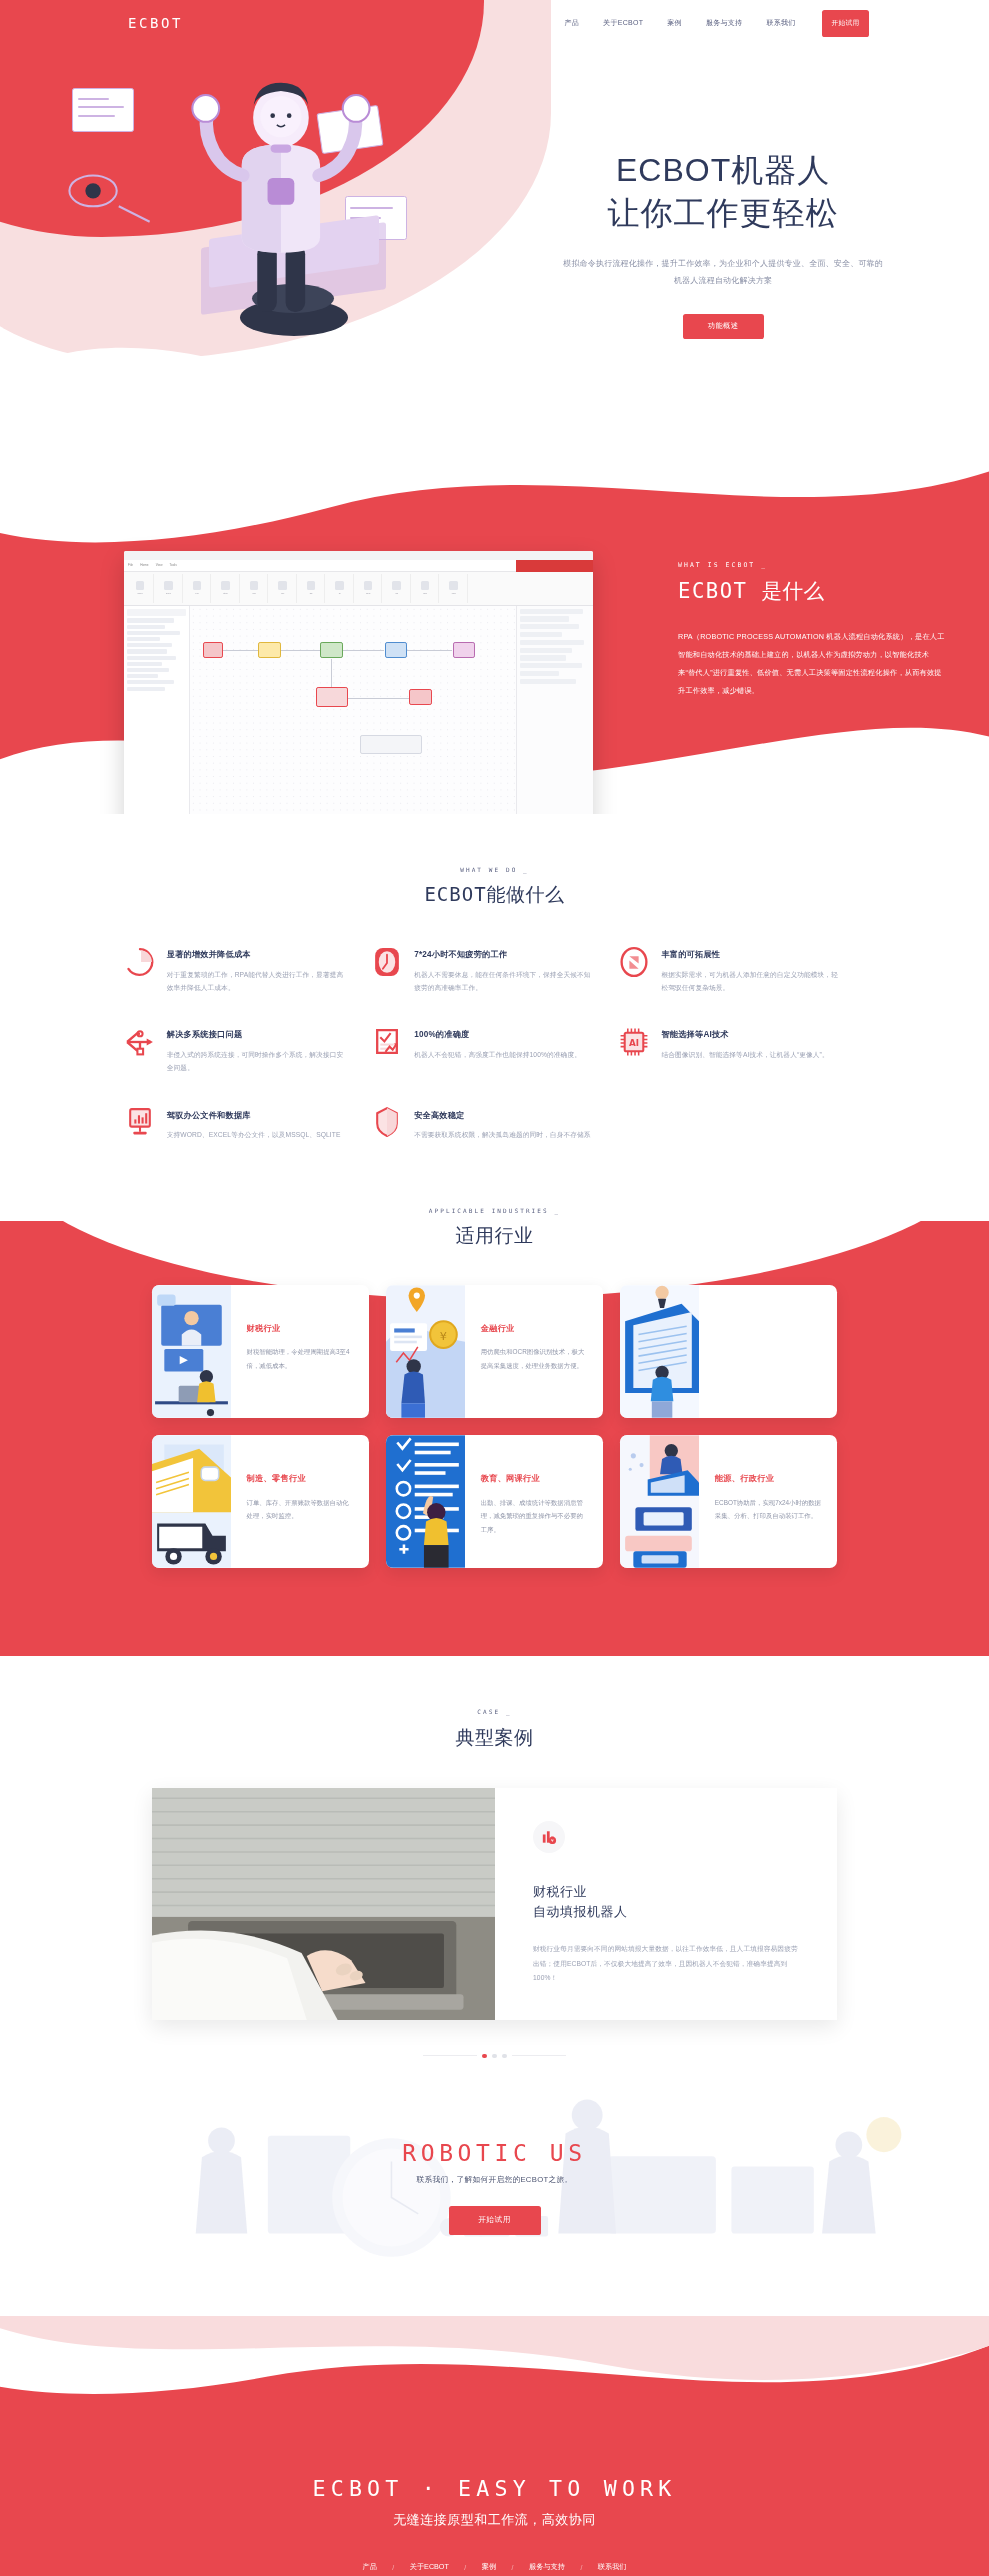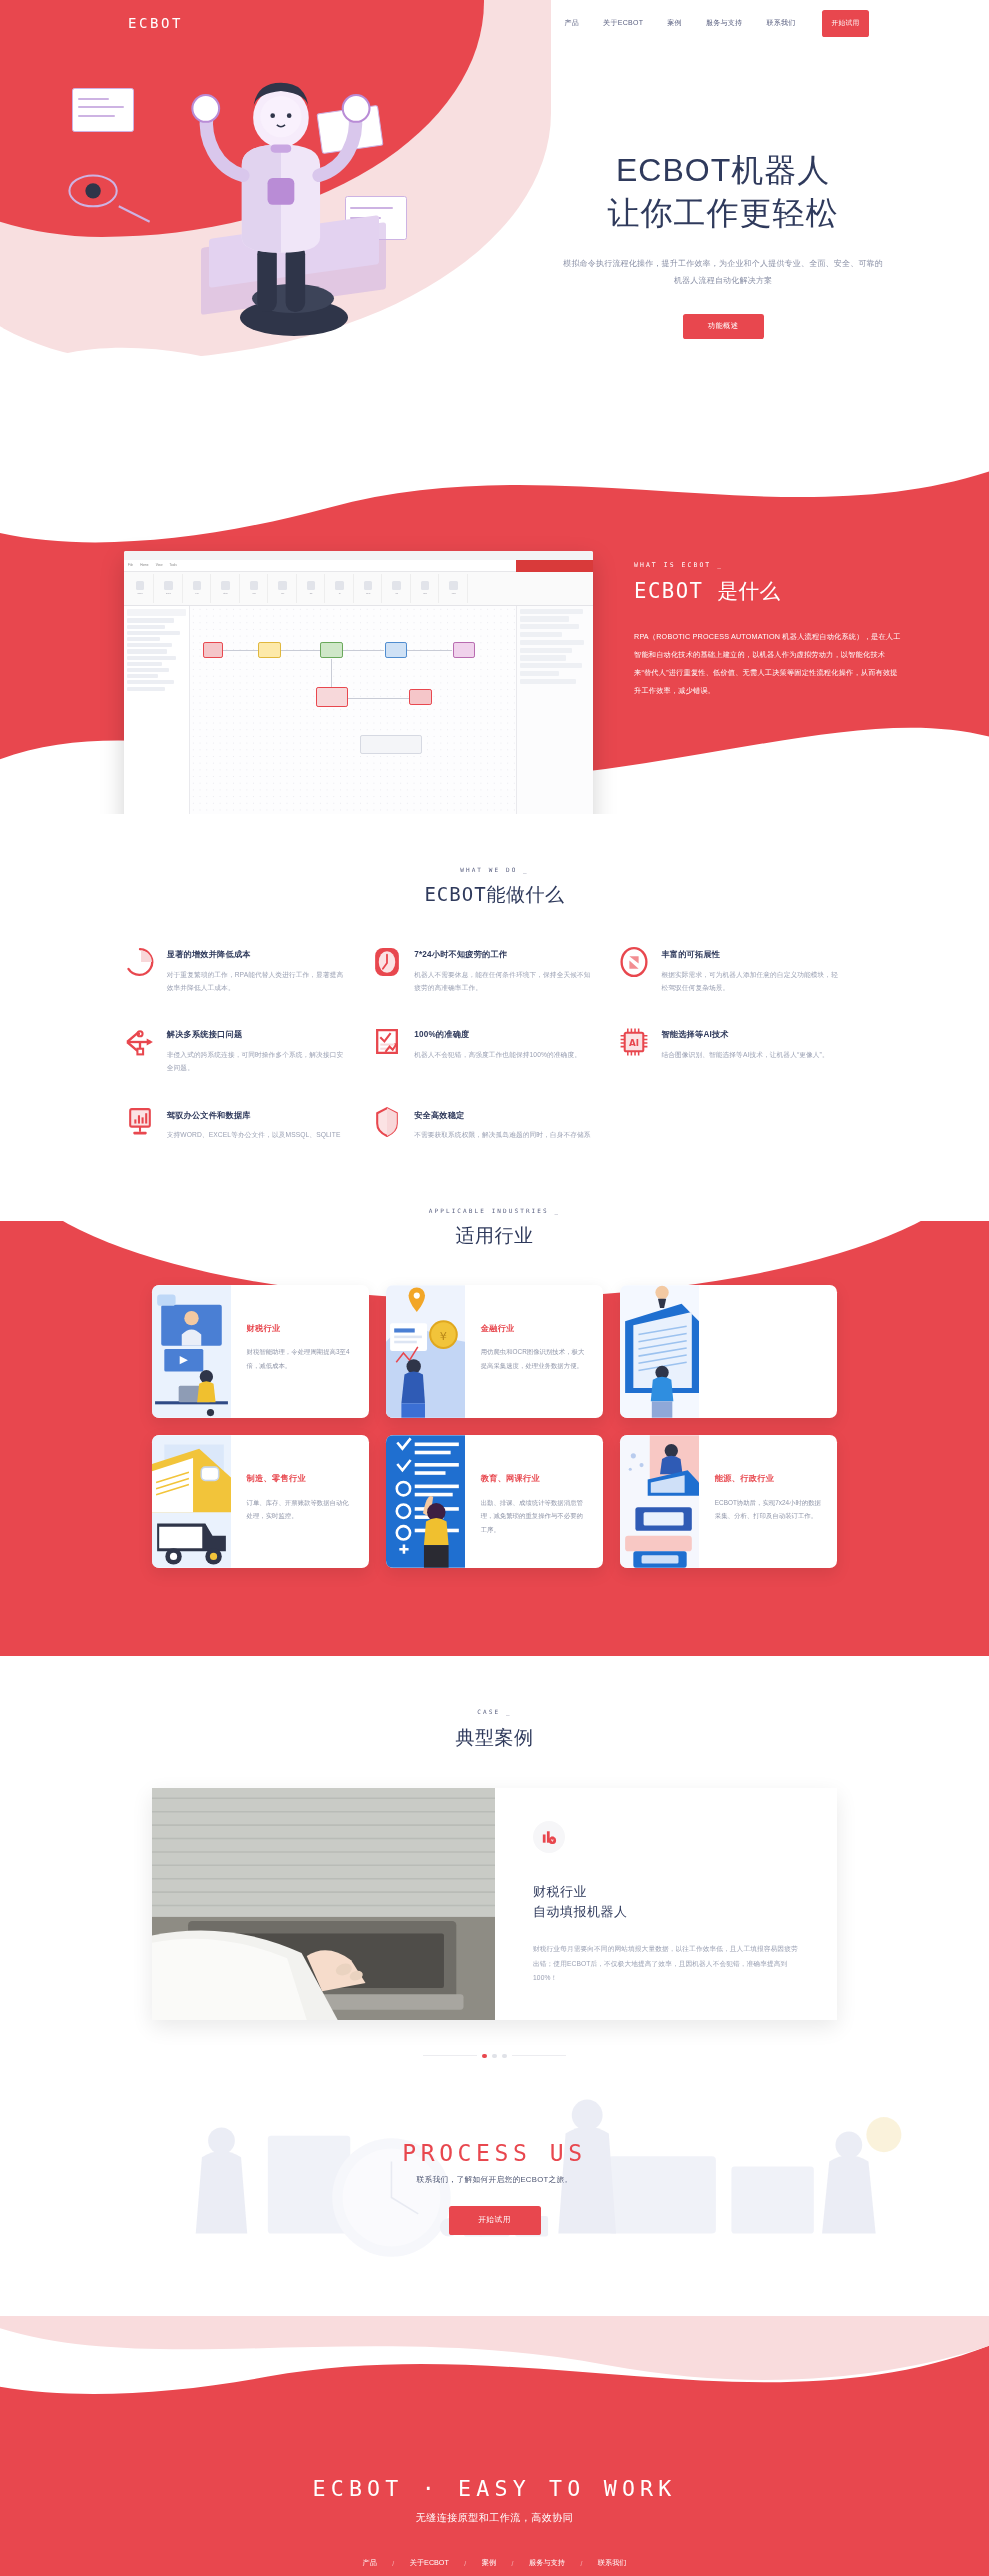--- a/index.html
+++ b/index.html
@@ -116,20 +116,21 @@
     background:#e8474e;
     padding:0;
     height:361px;
     overflow:hidden;
   }
   .what-is .top-wave { position:absolute; top:-2.1px; left:0; width:989px; height:118px; }
   .what-is .bot-wave { position:absolute; bottom:-2.1px; left:0; width:989px; height:129px; }
   .what-is-inner {
     position:relative; z-index:5; display:flex;
     padding:98px 0 0 124px;
+    gap:44px;
   }
   .screenshot-frame {
     width:469px; height:289px; background:#fff;
     border-radius:2.1px; box-shadow:0 9.3px 25px rgba(0,0,0,.18);
     overflow:hidden; position:relative; flex:none;
   }
   .ss-titlebar { height:9.3px; background:#f3f3f5; display:flex; align-items:center; }
   .ss-tabstrip { height:11.3px; background:#fff; border-bottom:0.5px solid #e7e7ea;
     display:flex; align-items:center; padding-left:4.1px; gap:7.2px;
     font-size:3.1px; color:#888; }
@@ -275,21 +276,21 @@
     position:relative; background:#e8474e; height:309px; overflow:hidden;
   }
   footer .f-wave-pink { position:absolute; left:0; top:-1px; width:989px; height:118px; }
   .footer-inner {
     position:relative; z-index:5; text-align:center; padding-top:160px; color:#fff;
   }
   .footer-inner h2 {
     font-size:21.6px; letter-spacing:5.2px; font-weight:400;
     font-family:"DejaVu Sans Mono", monospace;
   }
-  .footer-tag { margin-top:10.3px; font-size:10px; letter-spacing:0.5px; }
+  .footer-tag { margin-top:10.3px; font-size:13px; letter-spacing:0.5px; }
   .footer-links {
     margin-top:33px; display:flex; justify-content:center; align-items:center; gap:0;
     font-size:7.2px;
   }
   .footer-links a { color:#fff; text-decoration:none; padding:0 15.5px; }
   .footer-links .sep { color:rgba(255,255,255,.55); font-size:6.7px; }
   .copyright { margin-top:13.4px; font-size:6.7px; color:rgba(255,255,255,.82); letter-spacing:0.3px; }
 </style>
 </head>
 <body>
@@ -882,21 +883,21 @@
       <g fill="#f0d480">
         <circle cx="1716" cy="108" r="34"></circle>
       </g>
       <g fill="#c8cee6">
         <rect x="900" y="250" width="90" height="56" rx="6"></rect>
         <rect x="1000" y="266" width="64" height="40" rx="4"></rect>
         <circle cx="872" cy="288" r="18"></circle>
         <circle cx="934" cy="292" r="14"></circle>
       </g>
     </svg>
-    <h2>PROCESS US</h2>
+    <h2>ROBOTIC US</h2>
     <p>联系我们，了解如何开启您的ECBOT之旅。</p>
     <button class="btn-primary">开始试用</button>
   </section>
 
   <footer class="site-footer">
     <svg class="f-wave-pink" viewBox="0 0 1920 230" preserveAspectRatio="none">
       <path d="M0,0 L1920,0 L1920,60 C1480,230 1020,30 520,120 C330,155 150,165 0,140 Z" fill="#ffffff"></path>
       <path d="M0,26 C300,120 720,10 1180,98 C1480,154 1740,120 1920,60 L1920,0 L0,0 Z" fill="#f9dcdd"></path>
     </svg>
 

